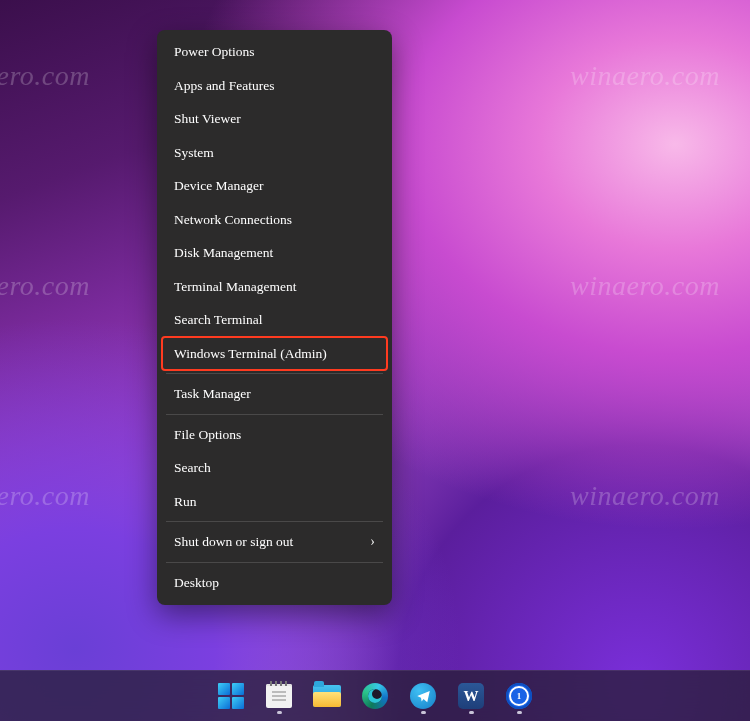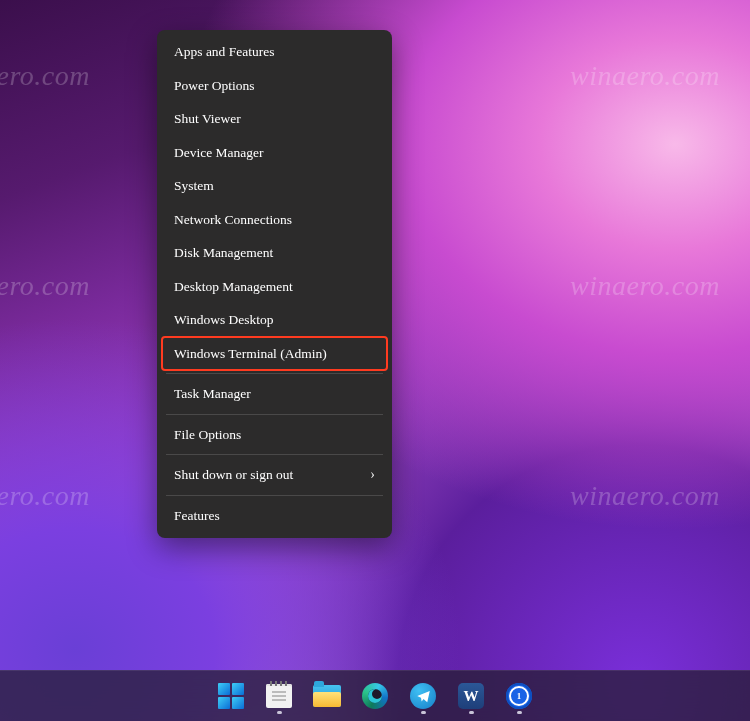--- a/index.html
+++ b/index.html
@@ -154,65 +154,71 @@
 
   <div class="watermark wm1">winaero.com</div>
   <div class="watermark wm2">winaero.com</div>
   <div class="watermark wm3">winaero.com</div>
   <div class="watermark wm4">winaero.com</div>
   <div class="watermark wm5">winaero.com</div>
   <div class="watermark wm6">winaero.com</div>
 
   <div class="context-menu" id="ctx-menu">
       <div class="menu-item">
+        <span>Power Options</span>
+      </div>
+      <div class="menu-item">
         <span>Apps and Features</span>
       </div>
       <div class="menu-item">
-        <span>Power Options</span>
-      </div>
-      <div class="menu-item">
         <span>Shut Viewer</span>
       </div>
       <div class="menu-item">
+        <span>System</span>
+      </div>
+      <div class="menu-item">
         <span>Device Manager</span>
       </div>
       <div class="menu-item">
-        <span>System</span>
-      </div>
-      <div class="menu-item">
         <span>Network Connections</span>
       </div>
       <div class="menu-item">
         <span>Disk Management</span>
       </div>
       <div class="menu-item">
-        <span>Desktop Management</span>
-      </div>
-      <div class="menu-item">
-        <span>Windows Desktop</span>
+        <span>Terminal Management</span>
+      </div>
+      <div class="menu-item">
+        <span>Search Terminal</span>
       </div>
       <div class="menu-item highlighted">
         <span>Windows Terminal (Admin)</span>
       </div>
       <div class="menu-sep"></div>
       <div class="menu-item">
         <span>Task Manager</span>
       </div>
       <div class="menu-sep"></div>
       <div class="menu-item">
         <span>File Options</span>
       </div>
+      <div class="menu-item">
+        <span>Search</span>
+      </div>
+      <div class="menu-item">
+        <span>Run</span>
+      </div>
       <div class="menu-sep"></div>
       <div class="menu-item">
         <span>Shut down or sign out</span>
         <span class="chevron">›</span>
       </div>
       <div class="menu-sep"></div>
       <div class="menu-item">
-        <span>Features</span>
+        <span>Desktop</span>
       </div>
     </div>
 
   <div class="taskbar" id="taskbar">
       <div class="task-btn">
         <div class="start-ico">
           <div></div>
           <div></div>
           <div></div>
           <div></div>

